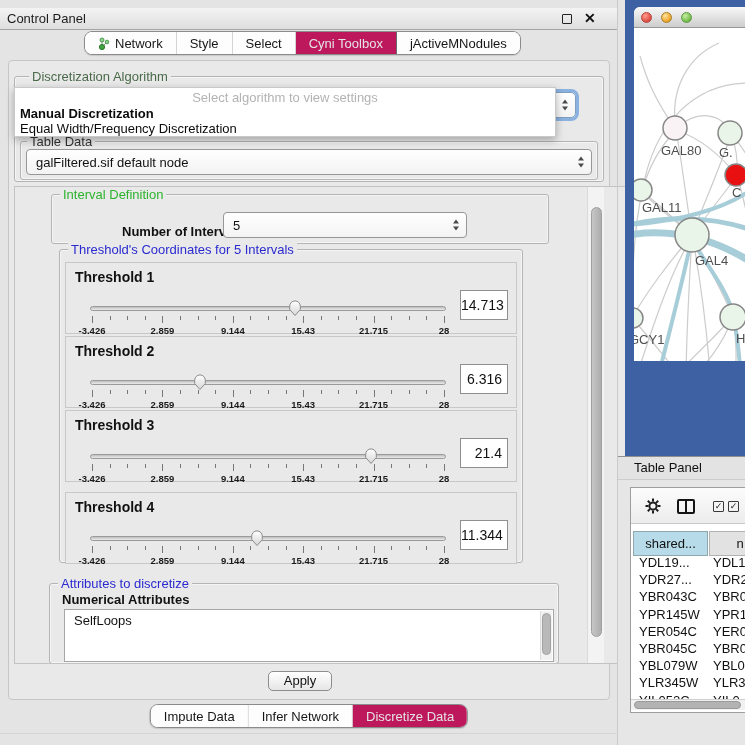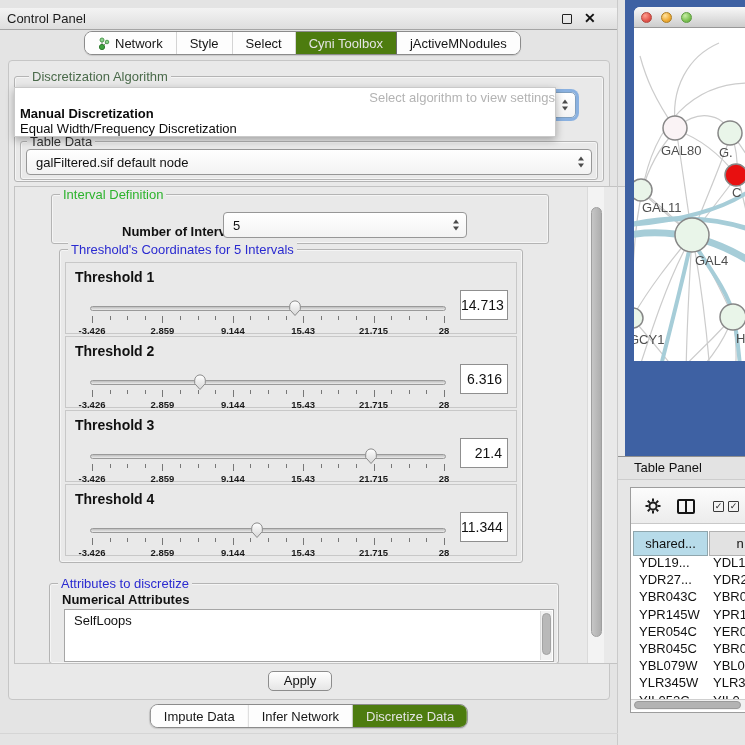--- a/index.html
+++ b/index.html
@@ -15,21 +15,21 @@
   .cp-close{position:absolute;left:584px;top:2px;font-size:14px;font-weight:bold;color:#111}
 
   
   .tabbar{position:absolute;display:flex;height:24px;border:1px solid #8b8b8b;border-radius:8px;
     overflow:hidden;background:#fdfdfd;box-shadow:0 1px 1px rgba(0,0,0,.12)}
   #topTabs{left:84px;top:31px}
   #bottomTabs{left:309px;top:704px;transform:translateX(-50%)}
   .tab{display:flex;align-items:center;gap:5px;padding:0 13px;font-size:13px;color:#161616;
     background:#fdfdfd;border-right:1px solid #d4d4d4;white-space:nowrap}
   .tab:last-child{border-right:none}
-  .tab.sel{background:#4d7c0f;color:#e4e4e4;border-right-color:#6a6a6a}
+  .tab.sel{background:#be185d;color:#e4e4e4;border-right-color:#6a6a6a}
   .tabicon{display:inline-flex;width:12px;height:14px}
 
   
   .main-panel{position:absolute;left:8px;top:60px;width:602px;height:640px;background:#e9e9e9;
     border:1px solid #c6c6c6;border-radius:4px}
 
   .group{position:absolute;border:1px solid #b4b4b4;border-radius:3px;
     box-shadow:inset 0 0 0 1px rgba(255,255,255,.55)}
   .group-title{position:absolute;top:-8px;font-size:13px;line-height:15px;background:#e9e9e9;
     padding:0 3px;white-space:nowrap}
@@ -40,21 +40,21 @@
   .spin{position:absolute;right:7px;top:50%;transform:translateY(-50%);display:flex;flex-direction:column;gap:3px}
   .spin i{display:block;width:0;height:0;border-left:3.5px solid transparent;border-right:3.5px solid transparent}
   .spin .up{border-bottom:4px solid #4a4a4a}
   .spin .dn{border-top:4px solid #4a4a4a}
 
   #algoGroup{left:14px;top:76px;width:590px;height:106px}
   #algoCombo{left:22px;top:92px;width:554px;height:26px;z-index:1;border-radius:5px;
     border:1px solid #7f9fbf;box-shadow:0 0 0 3px rgba(88,148,219,.65)}
   #algoPopup{position:absolute;left:14px;top:87px;width:542px;height:50px;background:#fff;
     border:1px solid #c9c9c9;box-shadow:0 3px 8px rgba(0,0,0,.3);z-index:3}
-  .popup-hint{position:absolute;left:0;top:2px;width:100%;text-align:right;font-size:13px;color:#b3b3b3}
+  .popup-hint{position:absolute;left:0;top:2px;width:100%;text-align:center;font-size:13px;color:#b3b3b3}
   .popup-opt{position:absolute;left:5px;font-size:13px;color:#0b0b0b;white-space:nowrap}
   #popupOpt0{top:18px;font-weight:bold}
   #popupOpt1{top:33px}
 
   #tableDataGroup{left:20px;top:141px;width:578px;height:39px}
   #tableDataCombo{left:26px;top:149px;width:566px;height:26px}
 
   
   #scrollPanel{position:absolute;left:14px;top:186px;width:626px;height:478px;background:#e9e9e9;
     border:1px solid #c3c3c3;overflow:hidden}
@@ -355,21 +355,21 @@
             <div class="labrow">
               <span class="ticklab" style="left: 0%;">-3.426</span>
               <span class="ticklab" style="left: 20%;">2.859</span>
               <span class="ticklab" style="left: 40%;">9.144</span>
               <span class="ticklab" style="left: 60%;">15.43</span>
               <span class="ticklab" style="left: 80%;">21.715</span>
               <span class="ticklab" style="left: 100%;">28</span>
             </div>
           </div>
         </div>
-        <div class="th-panel" style="top: 234px;">
+        <div class="th-panel" style="top: 242px;">
           <div class="th-label">Threshold 4</div>
           <div class="th-value">11.344</div>
           <div class="th-slider">
             <div class="th-track"></div>
             <div class="th-thumb" style="left: 47%;"><svg width="15" height="18" viewBox="0 0 15 18">
                 <defs>
                   <linearGradient id="tg" x1="0" y1="0" x2="0" y2="1">
                     <stop offset="0" stop-color="#ffffff"></stop>
                     <stop offset="1" stop-color="#d6d6d6"></stop>
                   </linearGradient>

